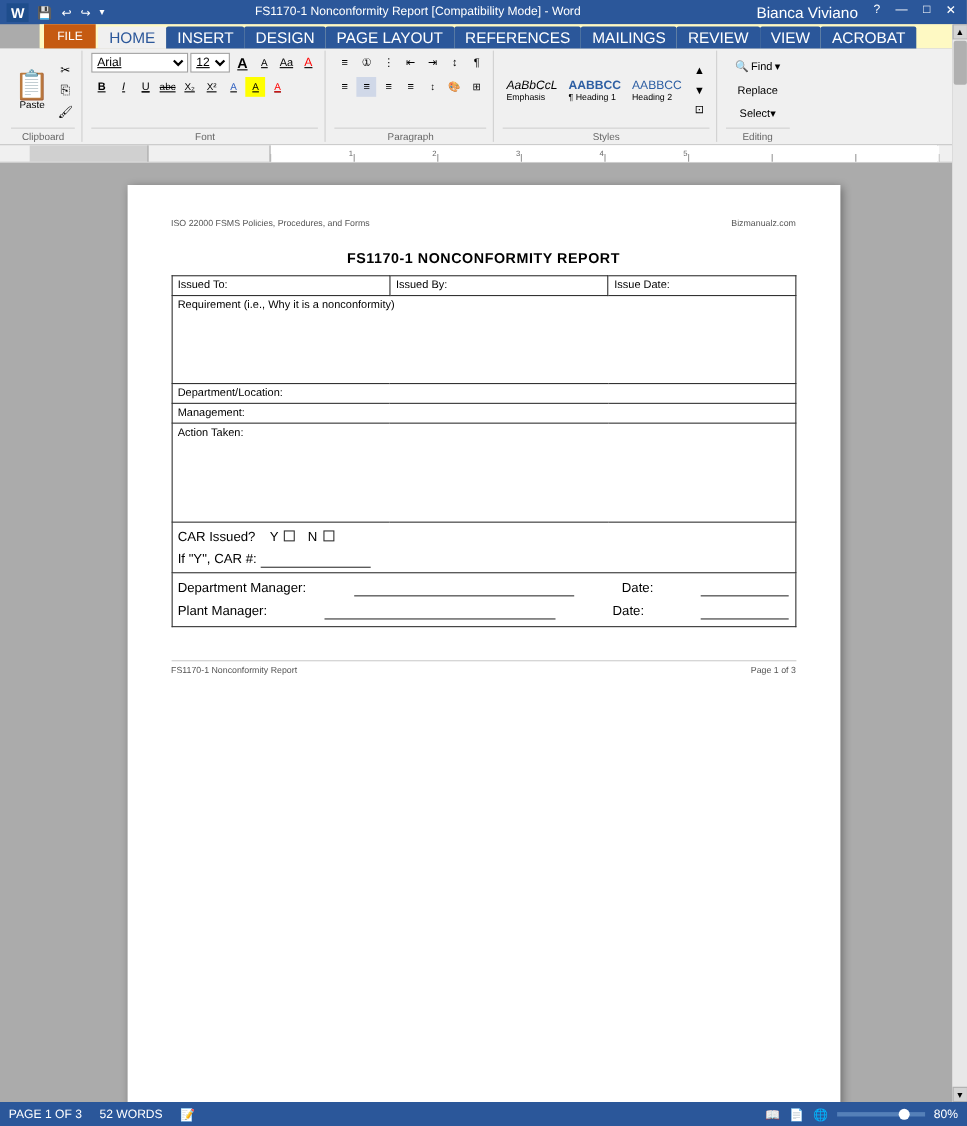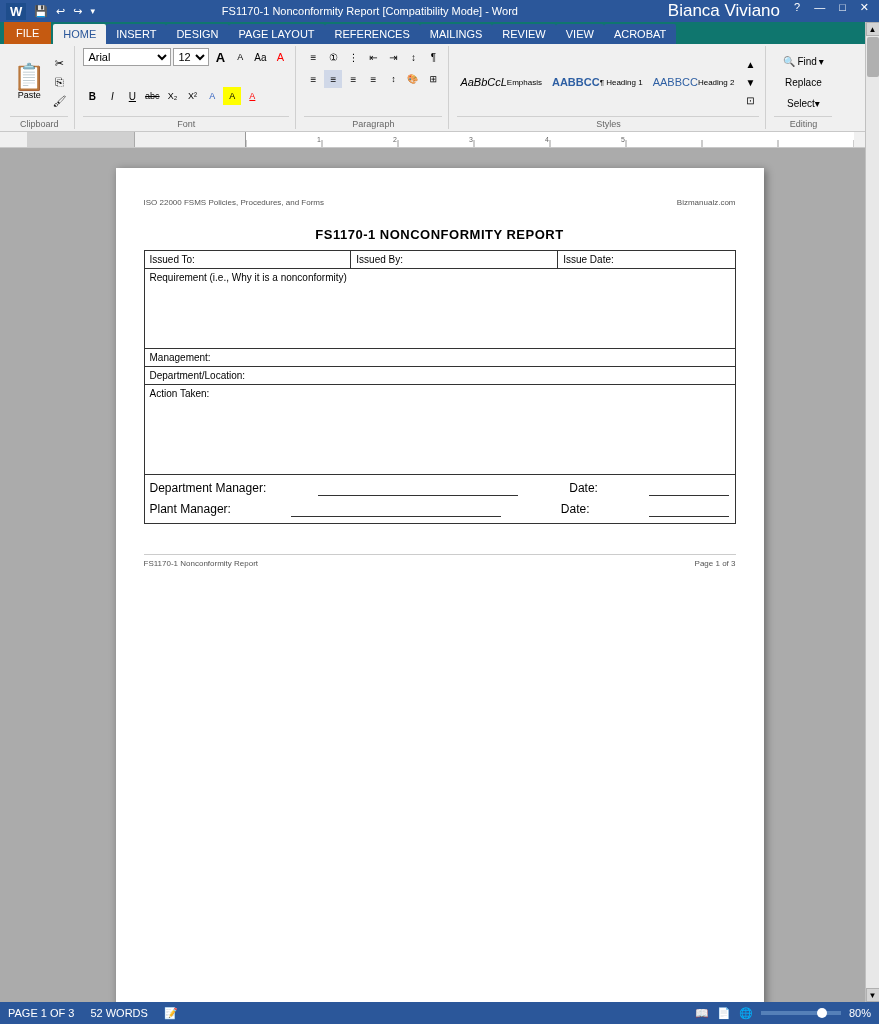--- a/index.html
+++ b/index.html
@@ -15,31 +15,32 @@
       justify-content: space-between;
       padding: 0 6px;
       font-size: 11px;
     }
     #titlebar .title { flex: 1; text-align: center; }
     #titlebar .win-controls { display: flex; gap: 6px; font-size: 11px; }
     #titlebar .win-controls span { cursor: pointer; padding: 0 4px; }
 
     
     #ribbon-tabs {
-      background: #0f766e;
+      background: #fef9c3;
       display: flex;
       align-items: flex-end;
       padding: 0 0 0 4px;
       height: 22px;
+      margin-left: 36px;
     }
     .ribbon-tab {
       background: #2b579a;
       color: white;
       padding: 2px 10px;
-      font-size: 11px;
+      font-size: 14px;
       cursor: pointer;
       border-top-left-radius: 2px;
       border-top-right-radius: 2px;
       height: 20px;
       display: flex;
       align-items: center;
     }
     .ribbon-tab.active {
       background: #f0f0f0;
       color: #2b579a;
@@ -117,22 +118,22 @@
 
     
     .styles-area {
       display: flex;
       align-items: center;
       gap: 4px;
       flex: 1;
     }
     .style-item {
       display: flex;
-      flex-direction: row;
-      align-items: center;
+      flex-direction: column;
+      align-items: flex-start;
       font-size: 9px;
       cursor: pointer;
       padding: 2px;
       border: 1px solid transparent;
     }
 
     
     #ruler {
       background: #f0f0f0;
       height: 16px;
@@ -162,21 +163,21 @@
       justify-content: center;
       padding: 20px 0;
     }
 
     
     #page {
       background: white;
       width: 648px;
       min-height: 840px;
       box-shadow: 2px 2px 8px rgba(0,0,0,0.4);
-      padding: 30px 28px;
+      padding: 30px 40px;
       position: relative;
     }
 
     .page-header {
       display: flex;
       justify-content: space-between;
       font-size: 8px;
       color: #555;
       margin-bottom: 20px;
     }
@@ -309,21 +310,21 @@
 <div id="titlebar">
   <div style="display:flex;gap:8px;align-items:center;">
     <span style="color:#fff;font-size:13px;font-weight:bold;background:#1e4d8c;padding:1px 4px;">W</span>
     <span style="font-size:11px;">💾</span>
     <span>↩</span>
     <span>↪</span>
     <span style="font-size:9px;">▾</span>
   </div>
   <div class="title">FS1170-1 Nonconformity Report [Compatibility Mode] - Word</div>
   <div class="win-controls">
-    <span style="font-size:17px;margin-left:19px;">Bianca Viviano</span>
+    <span style="font-size:14px;margin-left:19px;">Bianca Viviano</span>
     <span>?</span>
     <span>—</span>
     <span>□</span>
     <span>✕</span>
   </div>
 </div>
 
 <div id="ribbon-tabs">
   <div class="file-tab">FILE</div>
   <div class="ribbon-tab active">HOME</div>
@@ -348,21 +349,21 @@
       <div style="display:flex;flex-direction:column;gap:1px;">
         <button class="small-btn" title="Cut" style="font-size:11px;">✂</button>
         <button class="small-btn" title="Copy" style="font-size:11px;">⎘</button>
         <button class="small-btn" title="Format Painter" style="font-size:11px;">🖌</button>
       </div>
     </div>
     <div class="ribbon-group-label">Clipboard</div>
   </div>
 
   <div class="ribbon-group" style="min-width:160px;">
-    <div style="display:flex;flex-direction:column;gap:19px;flex:1;">
+    <div style="display:flex;flex-direction:column;gap:2px;flex:1;text-decoration:underline;">
       <div class="font-row">
         <select class="font-select">
           <option>Arial</option>
         </select>
         <select class="font-size-select">
           <option>12</option>
         </select>
         <button class="small-btn" style="font-weight:bold;font-size:13px;">A</button>
         <button class="small-btn" style="font-size:9px;">A</button>
         <button class="small-btn" style="font-size:10px;">Aa</button>
@@ -508,39 +509,53 @@
       </tr>
 
       <tr class="tall-row">
         <td colspan="3">
           <span>Requirement (i.e., Why it is a nonconformity)</span>
         </td>
       </tr>
 
 
       <tr class="dept-row">
+        <td colspan="3">
+          <span>Department/Location:</span>
+        </td>
+      </tr>
+
+      <tr class="dept-row">
         <td colspan="3" style="border-top:none;">
           <span>Management:</span>
-        </td>
-      </tr>
-
-      <tr class="dept-row">
-        <td colspan="3">
-          <span>Department/Location:</span>
         </td>
       </tr>
 
       <tr class="action-row">
         <td colspan="3">
           <span>Action Taken:</span>
         </td>
       </tr>
     </tbody>
       </table>
 
+    <div class="car-section" style="border:1px solid #333;border-top:none;padding:6px 5px 4px 5px;">
+      <div style="margin-bottom:6px;">
+        <span>CAR Issued?</span>
+        &nbsp;&nbsp;
+        <span>Y</span>
+        <span class="cb-box" style="margin-right:8px;"></span>
+        <span>N</span>
+        <span class="cb-box"></span>
+      </div>
+      <div>
+        <span>If "Y", CAR #:</span>
+        <span style="border-bottom:1px solid #333;display:inline-block;width:100px;">&nbsp;</span>
+      </div>
+    </div>
 
     <div style="border:1px solid #333;border-top:none;padding:6px 5px;">
       <div style="display:flex;justify-content:space-between;margin-bottom:6px;">
         <span>Department Manager:</span>
         <span style="border-bottom:1px solid #333;display:inline-block;width:200px;">&nbsp;</span>
         <span>Date:</span>
         <span style="border-bottom:1px solid #333;display:inline-block;width:80px;">&nbsp;</span>
       </div>
       <div style="display:flex;justify-content:space-between;">
         <span>Plant Manager:</span>

